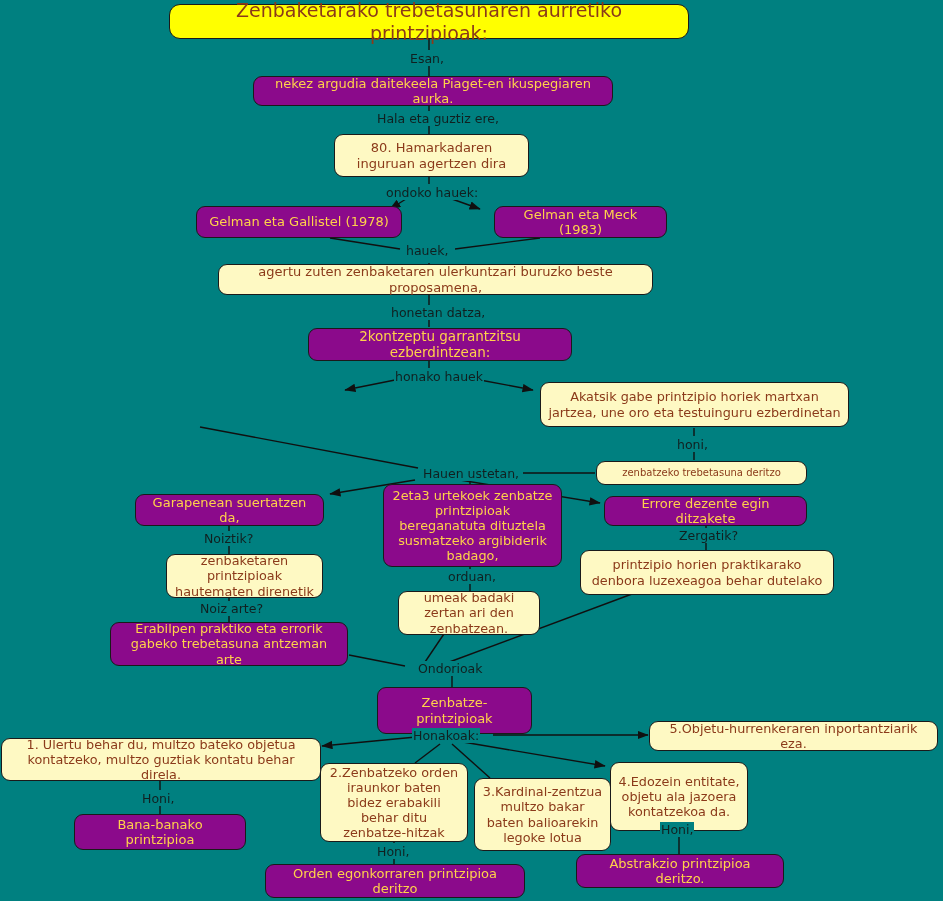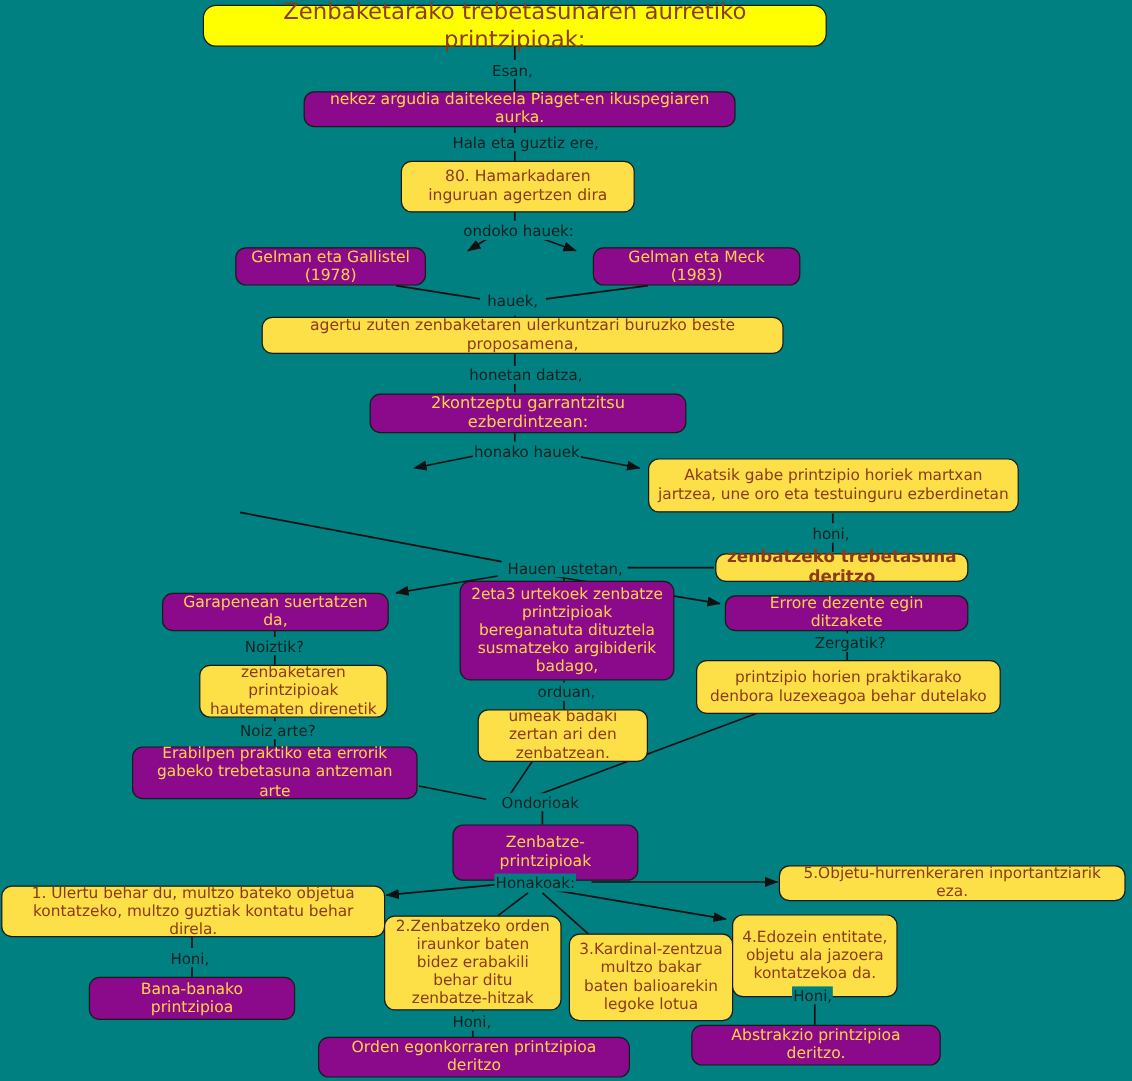--- a/index.html
+++ b/index.html
@@ -29,21 +29,21 @@
     border-radius: 9px;
     display: flex;
     align-items: center;
     justify-content: center;
     text-align: center;
     line-height: 1.18;
     padding: 3px 7px;
     z-index: 3;
   }
   .node.yellow {
-    background: #fde047;
+    background: #fef9c3;
     color: #8B3A1A;
   }
   .node.purple {
     background: #8B0A8B;
     color: #FFD24A;
   }
   .node.title {
     background: #FFFF00;
     color: #8B3A1A;
     border-radius: 11px;
@@ -154,42 +154,42 @@
   </div>
 
   <div class="node title" style="left:169px; top:4px; width:520px; height:35px; font-size:19px;">
     <span>Zenbaketarako trebetasunaren aurretiko printzipioak:</span>
   </div>
 
   <div class="node yellow" style="left:334px; top:134px; width:195px; height:43px; font-size:13px;">
     <span>80. Hamarkadaren inguruan agertzen dira</span>
   </div>
 
-  <div class="node purple" style="left:196px; top:206px; width:159px; height:32px; font-size:13px;">
+  <div class="node purple" style="left:196px; top:206px; width:206px; height:32px; font-size:13px;">
     <span>Gelman eta Gallistel (1978)</span>
   </div>
 
   <div class="node purple" style="left:494px; top:206px; width:173px; height:32px; font-size:13px;">
     <span>Gelman eta Meck (1983)</span>
   </div>
 
   <div class="node yellow" style="left:218px; top:264px; width:435px; height:31px; font-size:13px;">
     <span>agertu zuten zenbaketaren ulerkuntzari buruzko beste proposamena,</span>
   </div>
 
   <div class="node purple" style="left:308px; top:328px; width:264px; height:33px; font-size:13.5px;">
     <span>2kontzeptu garrantzitsu ezberdintzean:</span>
   </div>
 
 
   <div class="node yellow" style="left:540px; top:382px; width:309px; height:45px; font-size:12.8px;">
     <span>Akatsik gabe printzipio horiek martxan jartzea, une oro eta testuinguru ezberdinetan</span>
   </div>
 
-  <div class="node yellow" style="left:596px; top:461px; width:211px; height:24px; font-size:14px;font-weight:bold;">
+  <div class="node yellow" style="left:596px; top:461px; width:211px; height:24px; font-size:10px;">
     <span>zenbatzeko trebetasuna deritzo</span>
   </div>
 
   <div class="node purple" style="left:135px; top:494px; width:189px; height:32px; font-size:13px;">
     <span>Garapenean suertatzen da,</span>
   </div>
 
   <div class="node purple" style="left:383px; top:484px; width:179px; height:83px; font-size:12.8px;">
     <span>2eta3 urtekoek zenbatze printzipioak bereganatuta dituztela susmatzeko argibiderik badago,</span>
   </div>

